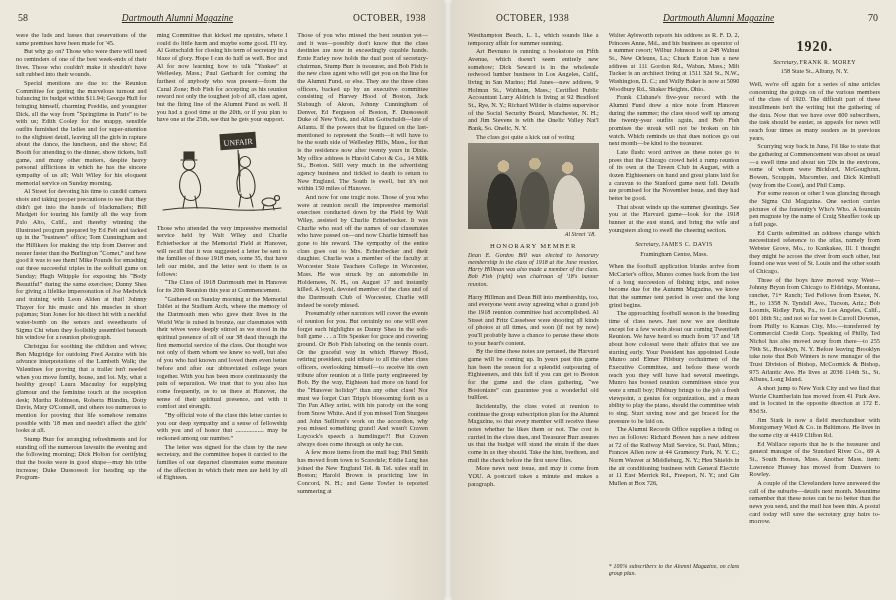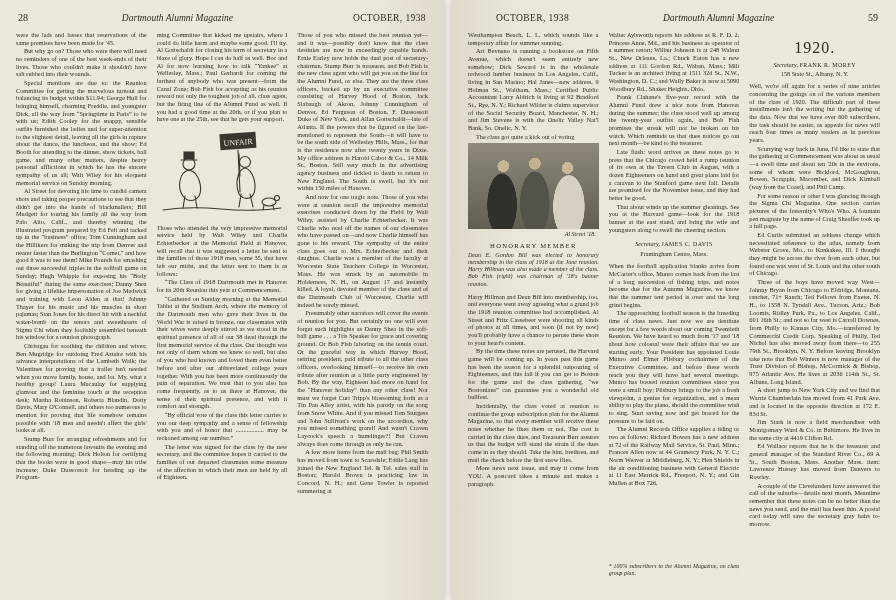--- a/index.html
+++ b/index.html
@@ -7,21 +7,21 @@
   .spread{display:flex;width:896px;height:600px;}
   .page{width:444px;height:600px;box-sizing:border-box;padding:12px 16px 10px;
     position:relative;overflow:hidden;
     box-shadow:0 0 6px rgba(70,60,40,.35);}
   .page-left{margin-right:4px;
     background:linear-gradient(to right,#ece8db 0%,#eae6d9 86%,#ded9ca 100%);}
   .page-right{margin-left:4px;
     background:linear-gradient(to left,#ece8db 0%,#eae6d9 86%,#ded9ca 100%);}
   .running-head{display:flex;justify-content:space-between;align-items:baseline;
     font-size:9.5px;padding:0 2px;height:14px;}
-  .mag-title{font-style:italic;}
+  .mag-title{font-style:italic;text-decoration:underline;}
   .issue-date{letter-spacing:.4px;font-variant:small-caps;margin-left:26px;}
   .folio{font-size:10px;}
   .columns{display:flex;gap:10px;height:552px;overflow:hidden;margin-top:5px;}
   .col{flex:1 1 0;min-width:0;font-size:6.3px;line-height:1.22;text-align:justify;
     overflow:hidden;position:relative;}
   .col p.para{margin:0 0 1px 0;text-indent:8px;}
   [data-bind-list] > p.para:first-child{text-indent:0;}
   
   .cartoon{margin:3px 0 4px;text-align:center;}
   .cartoon svg{width:128px;height:92px;}
@@ -38,37 +38,37 @@
       radial-gradient(ellipse 16px 32px at 77% 74%, #d6d0c2 97%, transparent),
       linear-gradient(180deg,#8d887a 0%,#6e6a5e 70%,#615d52 100%);}
   .photo-caption{font-style:italic;font-size:6px;text-align:right;margin:2px 3px 0 0;}
   .honorary{margin:3px 0 5px;}
   .honorary-title{text-align:center;font-size:6.6px;letter-spacing:1.3px;
     font-weight:normal;margin:2px 0;font-variant:small-caps;}
   .honorary-caption{font-style:italic;font-size:6px;line-height:1.2;
     text-align:justify;margin:0;}
   
   .section-head{text-align:center;margin:7px 0 5px;}
-  .section-year{font-size:16px;font-weight:normal;margin:0 0 3px;letter-spacing:1px;}
+  .section-year{font-size:14px;font-weight:bold;margin:0 0 3px;letter-spacing:1px;}
   .secretary-line{font-size:6.2px;margin:0 0 1px;}
   .secretary-label{font-style:italic;}
   .secretary-name{letter-spacing:.5px;font-size:5.9px;}
   .secretary-address{font-size:6.2px;margin:0;}
   
   .footnote{position:absolute;bottom:0;left:0;right:0;font-size:5.9px;
     font-style:italic;background:#eae6d9;padding-top:2px;line-height:1.2;}
 </style>
 </head>
 <body>
 
 <div class="spread">
 
   <section class="page page-left">
     <header class="running-head">
-      <span class="folio" data-bind="left_page.page_number">28</span>
+      <span class="folio" data-bind="left_page.page_number">58</span>
       <span class="mag-title" data-bind="left_page.running_title">Dartmouth Alumni Magazine</span>
       <span class="issue-date" data-bind="left_page.issue_date">OCTOBER, 1938</span>
     </header>
     <div class="columns">
       <div class="col" data-bind-list="left_page.column1">
           <p class="para">were the lads and lasses that reservations of the same premises have been made for '45.</p>
           <p class="para">But why go on? Those who were there will need no reminders of one of the best week-ends of their lives. Those who couldn't make it shouldn't have salt rubbed into their wounds.</p>
           <p class="para">Special mentions are due to: the Reunion Committee for getting the marvelous turnout and balancing its budget within $11.94; George Hull for bringing himself, charming Freddie, and youngster Dick, all the way from “Springtime in Paris” to be with us; Edith Cooley for the snappy, sensible outfits furnished the ladies and for super-attention to the slightest detail, leaving all the girls in rapture about the dance, the luncheon, and the show; Ed Booth for attending to the dinner, show tickets, ball game, and many other matters, despite heavy personal afflictions in which he has the sincere sympathy of us all; Walt Wiley for his eloquent memorial service on Sunday morning.</p>
           <p class="para">Al Street for devoting his time to candid camera shots and taking proper precautions to see that they didn't get into the hands of blackmailers; Bill Mudgett for touring his family all the way from Palo Alto, Calif., and thereby winning the illustrated program prepared by Ed Felt and tacked up in the “business” office; Tom Cunningham and the Hillikers for making the trip from Denver and nearer faster than the Burlington “Comet,” and how good it was to see them! Mike Pounds for smashing out three successful triples in the softball game on Sunday; Hugh Whipple for exposing his “Body Beautiful” during the same exercises; Danny Shea for giving a lifelike impersonation of Joe Medwick and training with Leon Alden at that! Johnny Thayer for his music and his muscles in short pajamas; Stan Jones for his direct hit with a neckful water-bomb on the senors and sweethearts of Sigma Chi when they foolishly assembled beneath his window for a reunion photograph.</p>
           <p class="para">Christgau for soothing the children and wives; Ben Mugridge for outdoing Fred Astaire with his advance interpretations of the Lambeth Walk; the Valentines for proving that a trailer isn't needed when you move family, house, and lot. My, what a healthy group! Laura Macaulay for supplying glamour and the feminine touch at the reception desk; Martha Robinson, Roberta Blandin, Dotty Davis, Mary O'Connell, and others too numerous to mention for proving that life somehow remains possible with '18 men and needn't affect the girls' looks at all.</p>
@@ -116,21 +116,21 @@
           <p class="para">Presumably other narrators will cover the events of reunion for you. But certainly no one will ever forget such highlights as Danny Shea in the soft-ball game . . . a Tris Speaker for grace and covering ground. Or Bob Fish laboring on the tennis court. Or the graceful way in which Harvey Hood, retiring president, paid tribute to all the other class officers, overlooking himself—to receive his own tribute after reunion at a little party engineered by Bob. By the way, Eighteen had more on hand for the “Hanover holiday” than any other class! Nor must we forget Curt Tripp's blossoming forth as a Tin Pan Alley artist, with his parody on the song from Snow White. And if you missed Tom Sturgess and John Sullivan's work on the accordion, why you missed something grand! And wasn't Craven Laycock's speech a humdinger?! But Craven always does come through as only he can.</p>
           <p class="para">A few more items from the mail bag: Phil Smith has moved from town to Scarsdale; Eddie Lang has joined the New England Tel. &amp; Tel. sales staff in Boston; Harold Brown is practicing law in Concord, N. H.; and Gene Towler is reported summering at</p>
         </div>
     </div>
   </section>
 
   <section class="page page-right">
     <header class="running-head">
       <span class="issue-date" data-bind="right_page.issue_date">OCTOBER, 1938</span>
       <span class="mag-title" data-bind="right_page.running_title">Dartmouth Alumni Magazine</span>
-      <span class="folio" data-bind="right_page.page_number">59</span>
+      <span class="folio" data-bind="right_page.page_number">70</span>
     </header>
     <div class="columns">
 
       <div class="col">
         <div data-bind-list="right_page.column1_top">
             <p class="para">Westhampton Beach, L. I., which sounds like a temporary affair for summer sunning.</p>
             <p class="para">Art Bevnano is running a bookstore on Fifth Avenue, which doesn't seem entirely new somehow; Dick Seward is in the wholesale redwood lumber business in Los Angeles, Calif., living in San Marino; Hal Janes—new address, 9 Holman St., Waltham, Mass.; Certified Public Accountant Larry Aldrich is living at 92 Bradford St., Rye, N. Y.; Richard Wilder is claims supervisor of the Social Security Board, Manchester, N. H.; and Jim Stevens is with the Onelic Valley Nat'l Bank, So. Onelic, N. Y.</p>
             <p class="para">The class got quite a kick out of voting</p>
           </div>
         <figure class="photo-figure">

